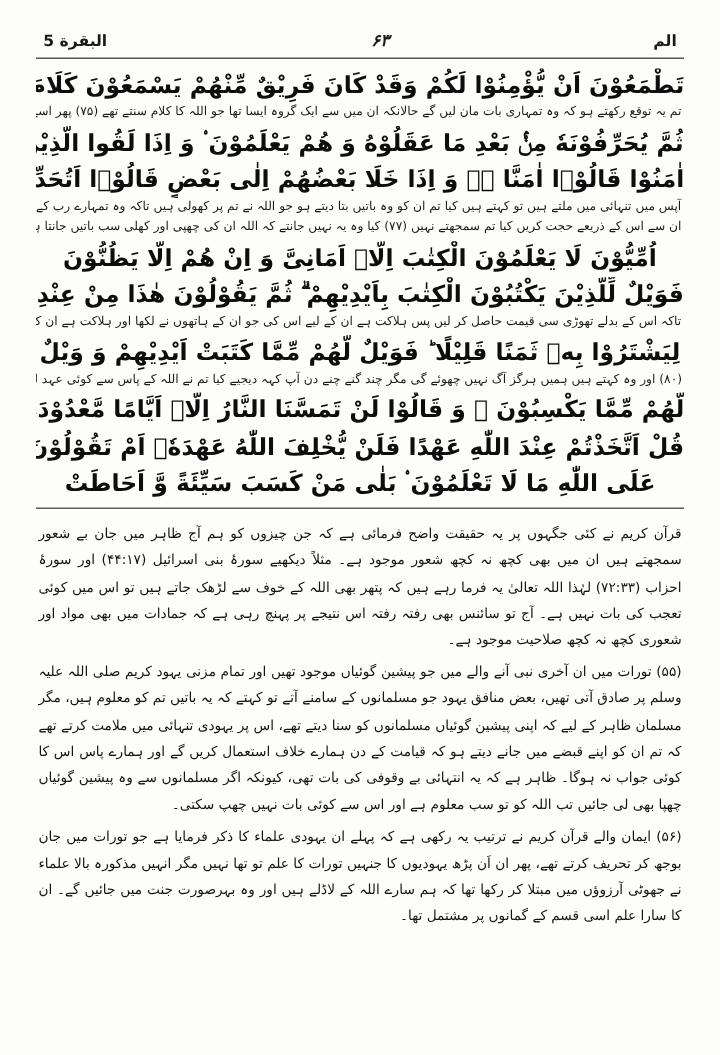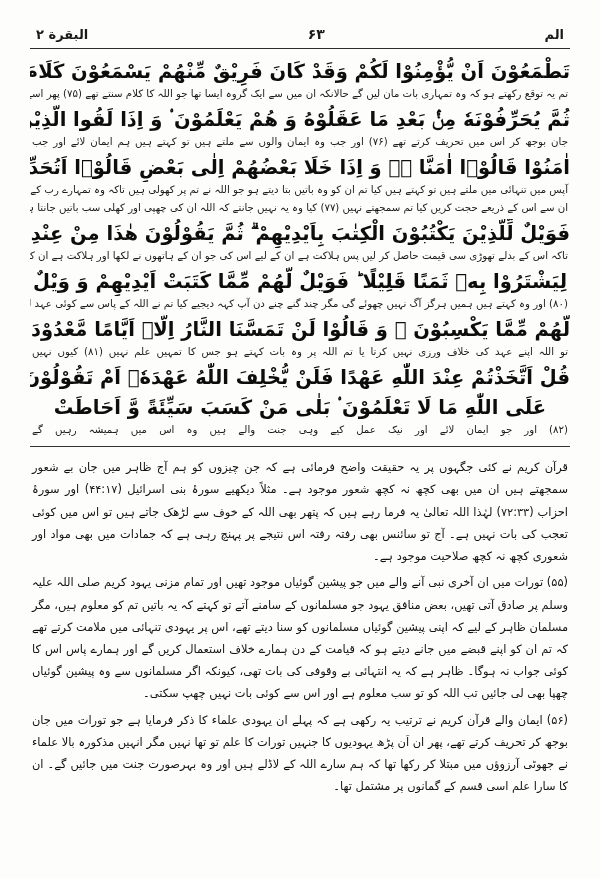--- a/index.html
+++ b/index.html
@@ -33,20 +33,21 @@
     font-weight: bold;
     letter-spacing: 0.5px;
     padding: 0 6px 4px 6px;
     color: #1a1a1a;
   }
   .page-header .hdr-item {
     white-space: nowrap;
   }
   .hdr-center {
     font-size: 14px;
+    font-style: italic;
   }
 
   .rule {
     height: 1px;
     background: #2b2b2b;
     margin: 2px 0 8px 0;
   }
 
   
   .quran-block {
@@ -99,52 +100,50 @@
   }
 </style>
 </head>
 <body>
 
 <div class="page">
 
   <div class="page-header">
     <span class="hdr-item">الم</span>
     <span class="hdr-item hdr-center">۶۳</span>
-    <span class="hdr-item">البقرة ۲</span>
+    <span class="hdr-item">البقرة 5</span>
   </div>
   <div class="rule"></div>
 
   <div class="quran-block">
 
     <div class="ayah-line">تَطْمَعُوْنَ اَنْ یُّؤْمِنُوْا لَكُمْ وَقَدْ كَانَ فَرِیْقٌ مِّنْهُمْ یَسْمَعُوْنَ كَلَامَ اللّٰهِ</div>
     <div class="trans-line">تم یہ توقع رکھتے ہو کہ وہ تمہاری بات مان لیں گے حالانکہ ان میں سے ایک گروہ ایسا تھا جو اللہ کا کلام سنتے تھے (۷۵) پھر اسے سمجھنے کے بعد</div>
 
     <div class="ayah-line">ثُمَّ یُحَرِّفُوْنَهٗ مِنْۢ بَعْدِ مَا عَقَلُوْهُ وَ هُمْ یَعْلَمُوْنَ ۟ وَ اِذَا لَقُوا الَّذِیْنَ</div>
-    <div class="trans-line">جان بوجھ کر اس میں تحریف کرتے تھے (۷۶) اور جب وہ ایمان والوں سے ملتے ہیں تو کہتے ہیں ہم ایمان لائے اور جب</div>
 
     <div class="ayah-line">اٰمَنُوْا قَالُوْۤا اٰمَنَّا ۚۖ وَ اِذَا خَلَا بَعْضُهُمْ اِلٰی بَعْضٍ قَالُوْۤا اَتُحَدِّثُوْنَهُمْ</div>
     <div class="trans-line">آپس میں تنہائی میں ملتے ہیں تو کہتے ہیں کیا تم ان کو وہ باتیں بتا دیتے ہو جو اللہ نے تم پر کھولی ہیں تاکہ وہ تمہارے رب کے پاس</div>
 
     <div class="trans-line">ان سے اس کے ذریعے حجت کریں کیا تم سمجھتے نہیں (۷۷) کیا وہ یہ نہیں جانتے کہ اللہ ان کی چھپی اور کھلی سب باتیں جانتا ہے</div>
 
 
+    <div class="ayah-line">اُمِّیُّوْنَ لَا یَعْلَمُوْنَ الْكِتٰبَ اِلَّاۤ اَمَانِیَّ وَ اِنْ هُمْ اِلَّا یَظُنُّوْنَ</div>
 
     <div class="ayah-line">فَوَیْلٌ لِّلَّذِیْنَ یَكْتُبُوْنَ الْكِتٰبَ بِاَیْدِیْهِمْ ۗ ثُمَّ یَقُوْلُوْنَ هٰذَا مِنْ عِنْدِ اللّٰهِ</div>
     <div class="trans-line">تاکہ اس کے بدلے تھوڑی سی قیمت حاصل کر لیں پس ہلاکت ہے ان کے لیے اس کی جو ان کے ہاتھوں نے لکھا اور ہلاکت ہے ان کے لیے اس کی جو وہ کماتے ہیں</div>
 
     <div class="ayah-line">لِیَشْتَرُوْا بِهٖ ثَمَنًا قَلِیْلًا ؕ فَوَیْلٌ لَّهُمْ مِّمَّا كَتَبَتْ اَیْدِیْهِمْ وَ وَیْلٌ</div>
     <div class="trans-line">(۸۰) اور وہ کہتے ہیں ہمیں ہرگز آگ نہیں چھوئے گی مگر چند گنے چنے دن آپ کہہ دیجیے کیا تم نے اللہ کے پاس سے کوئی عہد لے لیا ہے</div>
 
     <div class="ayah-line">لَّهُمْ مِّمَّا یَكْسِبُوْنَ ۟ وَ قَالُوْا لَنْ تَمَسَّنَا النَّارُ اِلَّاۤ اَیَّامًا مَّعْدُوْدَةً ؕ</div>
-    <div class="trans-line">تو اللہ اپنے عہد کی خلاف ورزی نہیں کرتا یا تم اللہ پر وہ بات کہتے ہو جس کا تمہیں علم نہیں (۸۱) کیوں نہیں</div>
 
     <div class="ayah-line">قُلْ اَتَّخَذْتُمْ عِنْدَ اللّٰهِ عَهْدًا فَلَنْ یُّخْلِفَ اللّٰهُ عَهْدَهٗۤ اَمْ تَقُوْلُوْنَ</div>
 
     <div class="ayah-line">عَلَی اللّٰهِ مَا لَا تَعْلَمُوْنَ ۟ بَلٰی مَنْ كَسَبَ سَیِّئَةً وَّ اَحَاطَتْ</div>
-    <div class="trans-line">(۸۲) اور جو ایمان لائے اور نیک عمل کیے وہی جنت والے ہیں وہ اس میں ہمیشہ رہیں گے</div>
 
   </div>
 
   <div class="sep-rule"></div>
 
   <div class="commentary">
     <p>قرآن کریم نے کئی جگہوں پر یہ حقیقت واضح فرمائی ہے کہ جن چیزوں کو ہم آج ظاہر میں جان بے شعور سمجھتے ہیں ان میں بھی کچھ نہ کچھ شعور موجود ہے۔ مثلاً دیکھیے سورۂ بنی اسرائیل (۴۴:۱۷) اور سورۂ احزاب (۷۲:۳۳) لہٰذا اللہ تعالیٰ یہ فرما رہے ہیں کہ پتھر بھی اللہ کے خوف سے لڑھک جاتے ہیں تو اس میں کوئی تعجب کی بات نہیں ہے۔ آج تو سائنس بھی رفتہ رفتہ اس نتیجے پر پہنچ رہی ہے کہ جمادات میں بھی مواد اور شعوری کچھ نہ کچھ صلاحیت موجود ہے۔</p>
     <p>(۵۵) تورات میں ان آخری نبی آنے والے میں جو پیشین گوئیاں موجود تھیں اور تمام مزنی یہود کریم صلی اللہ علیہ وسلم پر صادق آتی تھیں، بعض منافق یہود جو مسلمانوں کے سامنے آتے تو کہتے کہ یہ باتیں تم کو معلوم ہیں، مگر مسلمان ظاہر کے لیے کہ اپنی پیشین گوئیاں مسلمانوں کو سنا دیتے تھے، اس پر یہودی تنہائی میں ملامت کرتے تھے کہ تم ان کو اپنے قبضے میں جانے دیتے ہو کہ قیامت کے دن ہمارے خلاف استعمال کریں گے اور ہمارے پاس اس کا کوئی جواب نہ ہوگا۔ ظاہر ہے کہ یہ انتہائی بے وقوفی کی بات تھی، کیونکہ اگر مسلمانوں سے وہ پیشین گوئیاں چھپا بھی لی جائیں تب اللہ کو تو سب معلوم ہے اور اس سے کوئی بات نہیں چھپ سکتی۔</p>
     <p>(۵۶) ایمان والے قرآن کریم نے ترتیب یہ رکھی ہے کہ پہلے ان یہودی علماء کا ذکر فرمایا ہے جو تورات میں جان بوجھ کر تحریف کرتے تھے، پھر ان اَن پڑھ یہودیوں کا جنہیں تورات کا علم تو تھا نہیں مگر انہیں مذکورہ بالا علماء نے جھوٹی آرزوؤں میں مبتلا کر رکھا تھا کہ ہم سارے اللہ کے لاڈلے ہیں اور وہ بہرصورت جنت میں جائیں گے۔ ان کا سارا علم اسی قسم کے گمانوں پر مشتمل تھا۔</p>
   </div>

